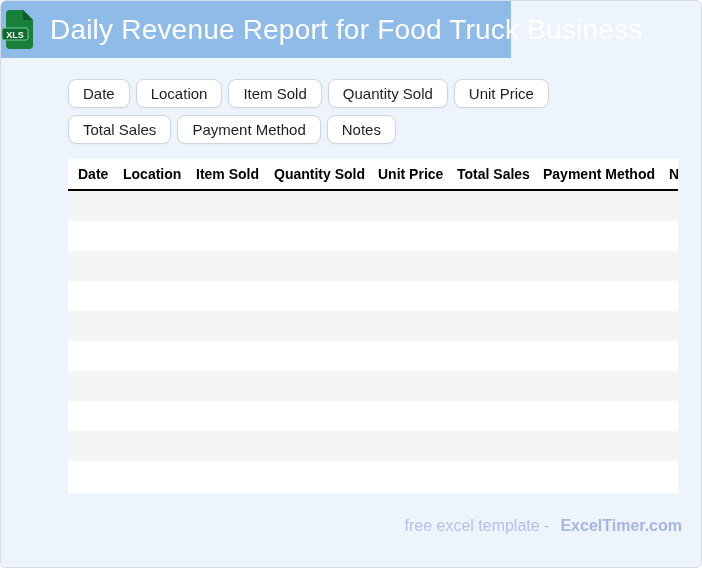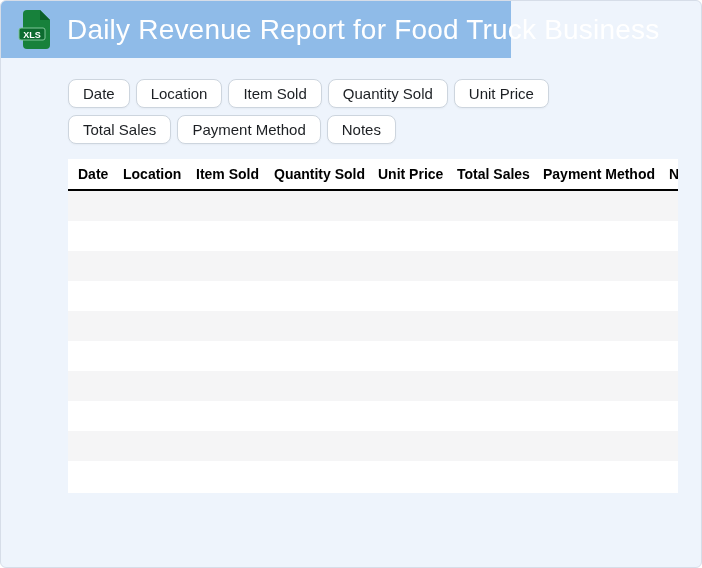--- a/index.html
+++ b/index.html
@@ -14,21 +14,21 @@
     border-radius: 6px;
     overflow: hidden;
   }
 
   
   .banner {
     position: absolute; top: 0; left: 0;
     width: 510px; height: 57px;
     background: #8FBBE8;
     display: flex; align-items: center;
-    padding-left: 17px; gap: 13px;
+    gap: 13px;
   }
   .banner-title {
     color: #FFFFFF;
     font-size: 28px;
     font-weight: 500;
     letter-spacing: 0.2px;
     white-space: nowrap;
   }
   .xls-icon { width: 36px; height: 41px; flex: 0 0 auto; }
 
@@ -129,14 +129,18 @@
         <div class="row"></div>
         <div class="row"></div>
         <div class="row"></div>
         <div class="row"></div>
         <div class="row"></div>
         <div class="row"></div>
         <div class="row"></div>
       </div>
   </div>
 
+  <div class="footer">
+    <span class="footer-prefix">free excel template -</span>
+    <span class="footer-brand">ExcelTimer.com</span>
+  </div>
 
 </div>
 
 </body></html>

